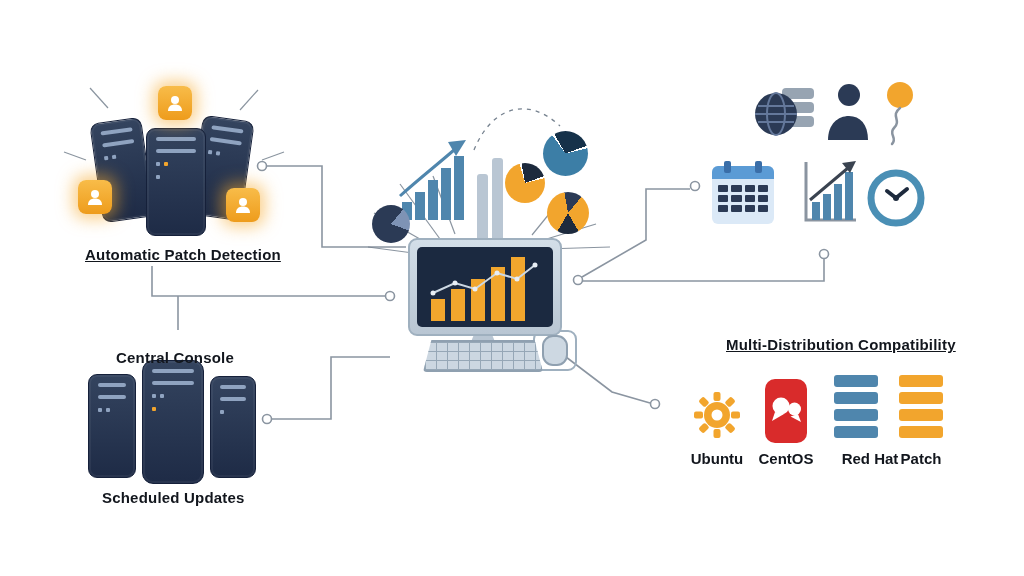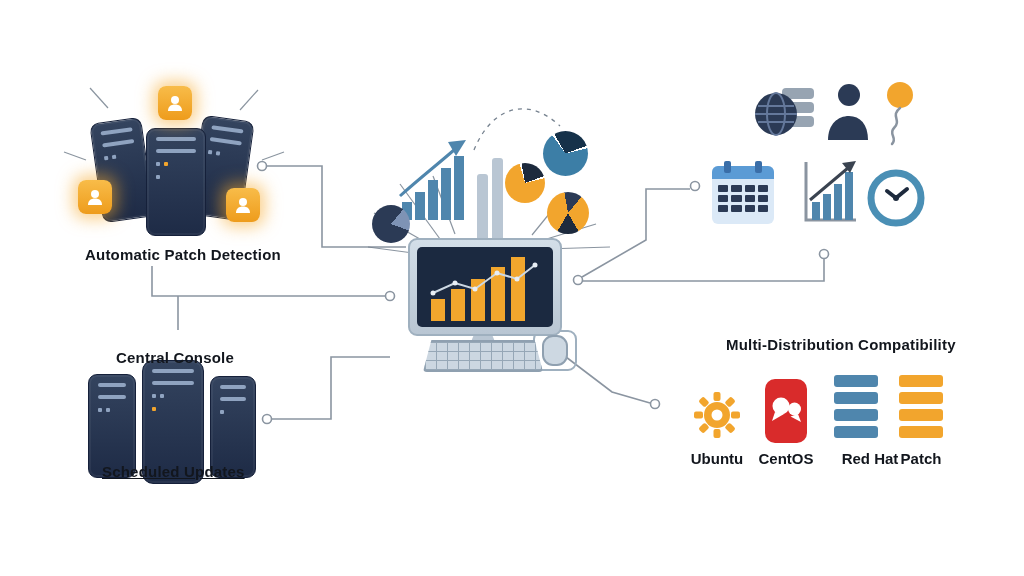--- a/index.html
+++ b/index.html
@@ -149,21 +149,21 @@
         <path d="M2,17 C2,12.5 5,10.5 9,10.5 C13,10.5 16,12.5 16,17 Z" fill="#ffffff"></path>
       </svg>
     </div>
     <div class="badge" style="left:226px;top:188px;">
       <svg width="18" height="18" viewBox="0 0 18 18">
         <circle cx="9" cy="6" r="4" fill="#ffffff"></circle>
         <path d="M2,17 C2,12.5 5,10.5 9,10.5 C13,10.5 16,12.5 16,17 Z" fill="#ffffff"></path>
       </svg>
     </div>
   </div>
-  <div class="lbl" style="left:85px;top:246px;">Automatic Patch Detection</div>
+  <div class="lbl" style="left:85px;top:246px;text-decoration:underline;">Automatic Patch Detection</div>
 
   <div class="lbl" style="left:116px;top:349px;">Central Console</div>
 
   <div class="abs" style="z-index:3;">
     <div class="server" style="left:88px;top:374px;width:46px;height:102px;">
       <div class="slot"></div>
         <div class="slot"></div>
       <div class="dots">
           <span class="dot"></span>
           <span class="dot"></span>
@@ -181,21 +181,21 @@
         </div>
     </div>
     <div class="server" style="left:210px;top:376px;width:44px;height:100px;">
       <div class="slot"></div>
         <div class="slot"></div>
       <div class="dots">
           <span class="dot"></span>
         </div>
     </div>
   </div>
-  <div class="lbl" style="left:102px;top:463px;text-decoration:underline;">Scheduled Updates</div>
+  <div class="lbl" style="left:102px;top:489px;">Scheduled Updates</div>
 
   <div class="vbar" style="left:477px;top:174px;width:11px;height:68px;"></div>
   <div class="vbar" style="left:492px;top:158px;width:11px;height:84px;"></div>
 
   <div class="monitor">
     <div class="screen">
       <svg width="136" height="80" viewBox="0 0 136 80">
         <g fill="#f2a62d">
           <rect x="14" y="52" width="14" height="22"></rect>
           <rect x="34" y="42" width="14" height="32"></rect>
@@ -298,21 +298,21 @@
   </div>
   <div class="iconbox" style="left:866px;top:168px;">
     <svg width="60" height="60" viewBox="0 0 60 60">
       <circle cx="30" cy="30" r="25" fill="#ffffff" stroke="#4a8fb5" stroke-width="7"></circle>
       <line x1="30" y1="30" x2="41" y2="21" stroke="#1d2a3d" stroke-width="4" stroke-linecap="round"></line>
       <line x1="30" y1="30" x2="21" y2="23" stroke="#1d2a3d" stroke-width="4" stroke-linecap="round"></line>
       <circle cx="30" cy="30" r="3" fill="#1d2a3d"></circle>
     </svg>
   </div>
 
-  <div class="lbl" style="left:726px;top:336px;">Multi-Distribution Compatibility</div>
+  <div class="lbl" style="left:726px;top:336px;text-decoration:underline;">Multi-Distribution Compatibility</div>
 
   <div class="iconbox" style="left:692px;top:390px;">
     <svg width="50" height="50" viewBox="0 0 50 50">
       <g fill="#f2a52d">
         <circle cx="25" cy="25" r="13"></circle>
         <rect x="21.5" y="2" width="7" height="9" rx="2"></rect>
         <rect x="21.5" y="2" width="7" height="9" rx="2" transform="rotate(45 25 25)"></rect>
         <rect x="21.5" y="2" width="7" height="9" rx="2" transform="rotate(90 25 25)"></rect>
         <rect x="21.5" y="2" width="7" height="9" rx="2" transform="rotate(135 25 25)"></rect>
         <rect x="21.5" y="2" width="7" height="9" rx="2" transform="rotate(180 25 25)"></rect>

